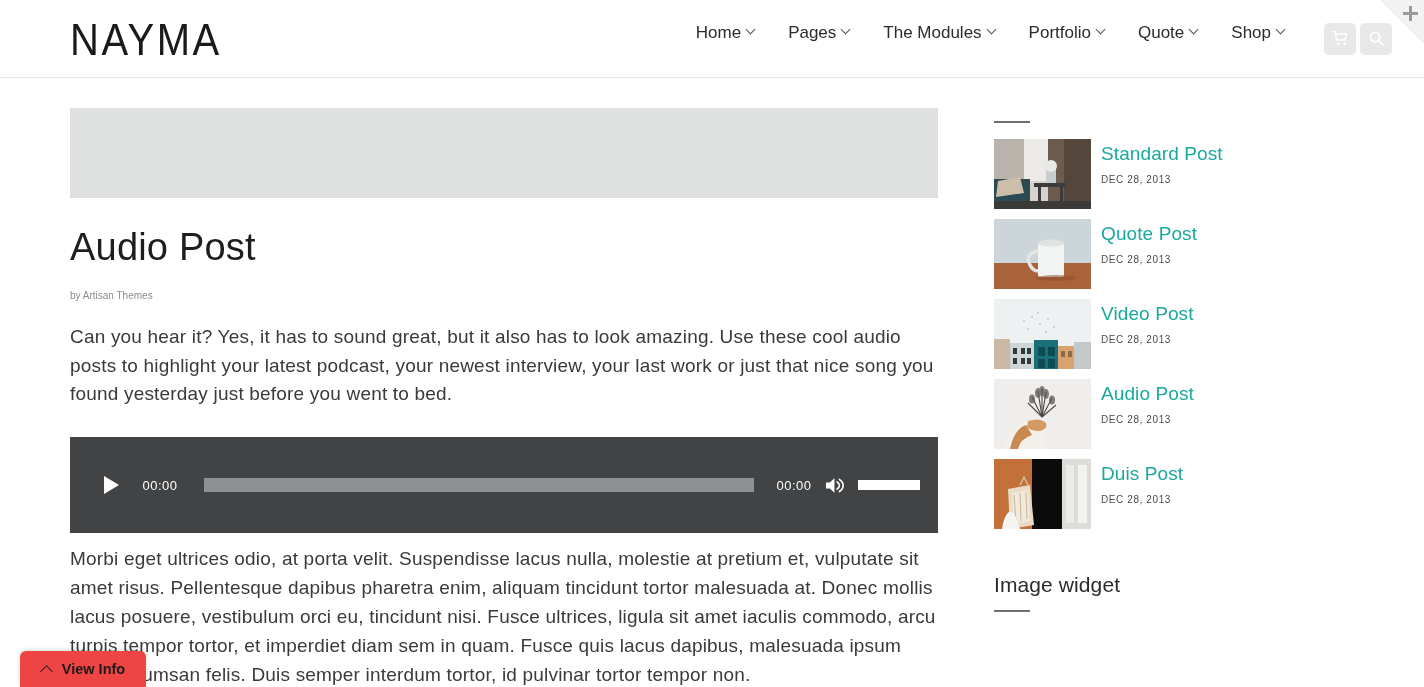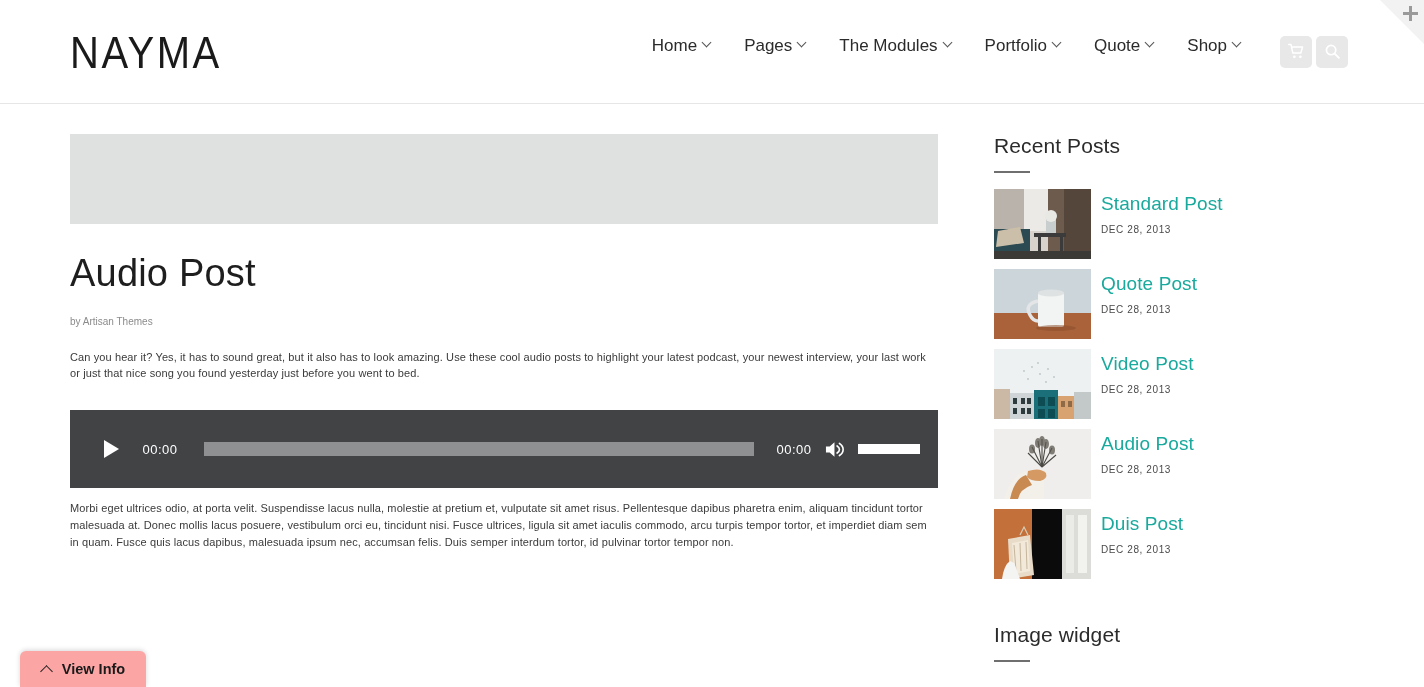--- a/index.html
+++ b/index.html
@@ -18,26 +18,26 @@
     position: relative;
     width: 1424px;
     height: 687px;
     background: #ffffff;
     overflow: hidden;
   }
 
   
   .site-header {
     position: relative;
-    height: 104px;
+    height: 78px;
     background: #ffffff;
     border-bottom: 1px solid #e6e6e6;
     display: flex;
     align-items: center;
-    padding: 0 76px 0 70px;
+    padding: 0 32px 0 70px;
   }
 
   .logo {
     font-family: "Liberation Sans", sans-serif;
     font-size: 40px;
     font-weight: 300;
     letter-spacing: 2.5px;
     color: #1a1a1a;
     line-height: 1;
     transform: scaleY(1.12);
@@ -161,34 +161,34 @@
   }
 
   .post-meta {
     margin-top: 20px;
     font-size: 10px;
     color: #8b8b8b;
     font-weight: 400;
   }
 
   .post-body p {
-    font-size: 11px;
+    font-size: 19px;
     line-height: 1.52;
     color: #3a3a3a;
     margin-top: 18px;
     letter-spacing: 0.01em;
   }
   .post-body p.first { margin-top: 22px; }
   .post-body p.after-player { margin-top: 12px; }
 
   
   .audio-player {
     margin-top: 28px;
     width: 868px;
-    height: 78px;
+    height: 96px;
     background: #414345;
     display: flex;
     align-items: center;
     padding: 0 18px;
     position: relative;
   }
 
   .ap-play {
     width: 26px; height: 26px;
     display: flex; align-items: center; justify-content: center;
@@ -301,21 +301,21 @@
     letter-spacing: 0.6px;
   }
 
   
   .view-info {
     position: absolute;
     left: 20px;
     bottom: 0;
     width: 126px;
     height: 36px;
-    background: #fca5a5;
+    background: #ef4444;
     border-radius: 6px 6px 0 0;
     box-shadow: 0 -1px 5px rgba(0,0,0,0.16);
     display: flex;
     align-items: center;
     justify-content: center;
     gap: 9px;
     cursor: pointer;
     z-index: 40;
   }
   .view-info .chev-up {
@@ -448,21 +448,20 @@
       <div class="post-body">
         <p class="after-player">Morbi eget ultrices odio, at porta velit. Suspendisse lacus nulla, molestie at pretium et, vulputate sit amet risus. Pellentesque dapibus pharetra enim, aliquam tincidunt tortor malesuada at. Donec mollis lacus posuere, vestibulum orci eu, tincidunt nisi. Fusce ultrices, ligula sit amet iaculis commodo, arcu turpis tempor tortor, et imperdiet diam sem in quam. Fusce quis lacus dapibus, malesuada ipsum nec, accumsan felis. Duis semper interdum tortor, id pulvinar tortor tempor non.</p>
 
       </div>
 
     </main>
 
     <aside class="side-col">
 
       <section class="widget">
-        <h2 class="widget-title">Recent Posts</h2>
         <div class="widget-rule"></div>
 
         <div class="recent-list">
 
           <div class="recent-item">
             <div class="thumb">
               <svg viewBox="0 0 97 70" preserveAspectRatio="none">
                 <rect width="97" height="70" fill="#d7d3cc"></rect>
                 <rect x="0" y="0" width="30" height="70" fill="#b9b3ab"></rect>
                 <rect x="30" y="0" width="24" height="42" fill="#eceae6"></rect>

